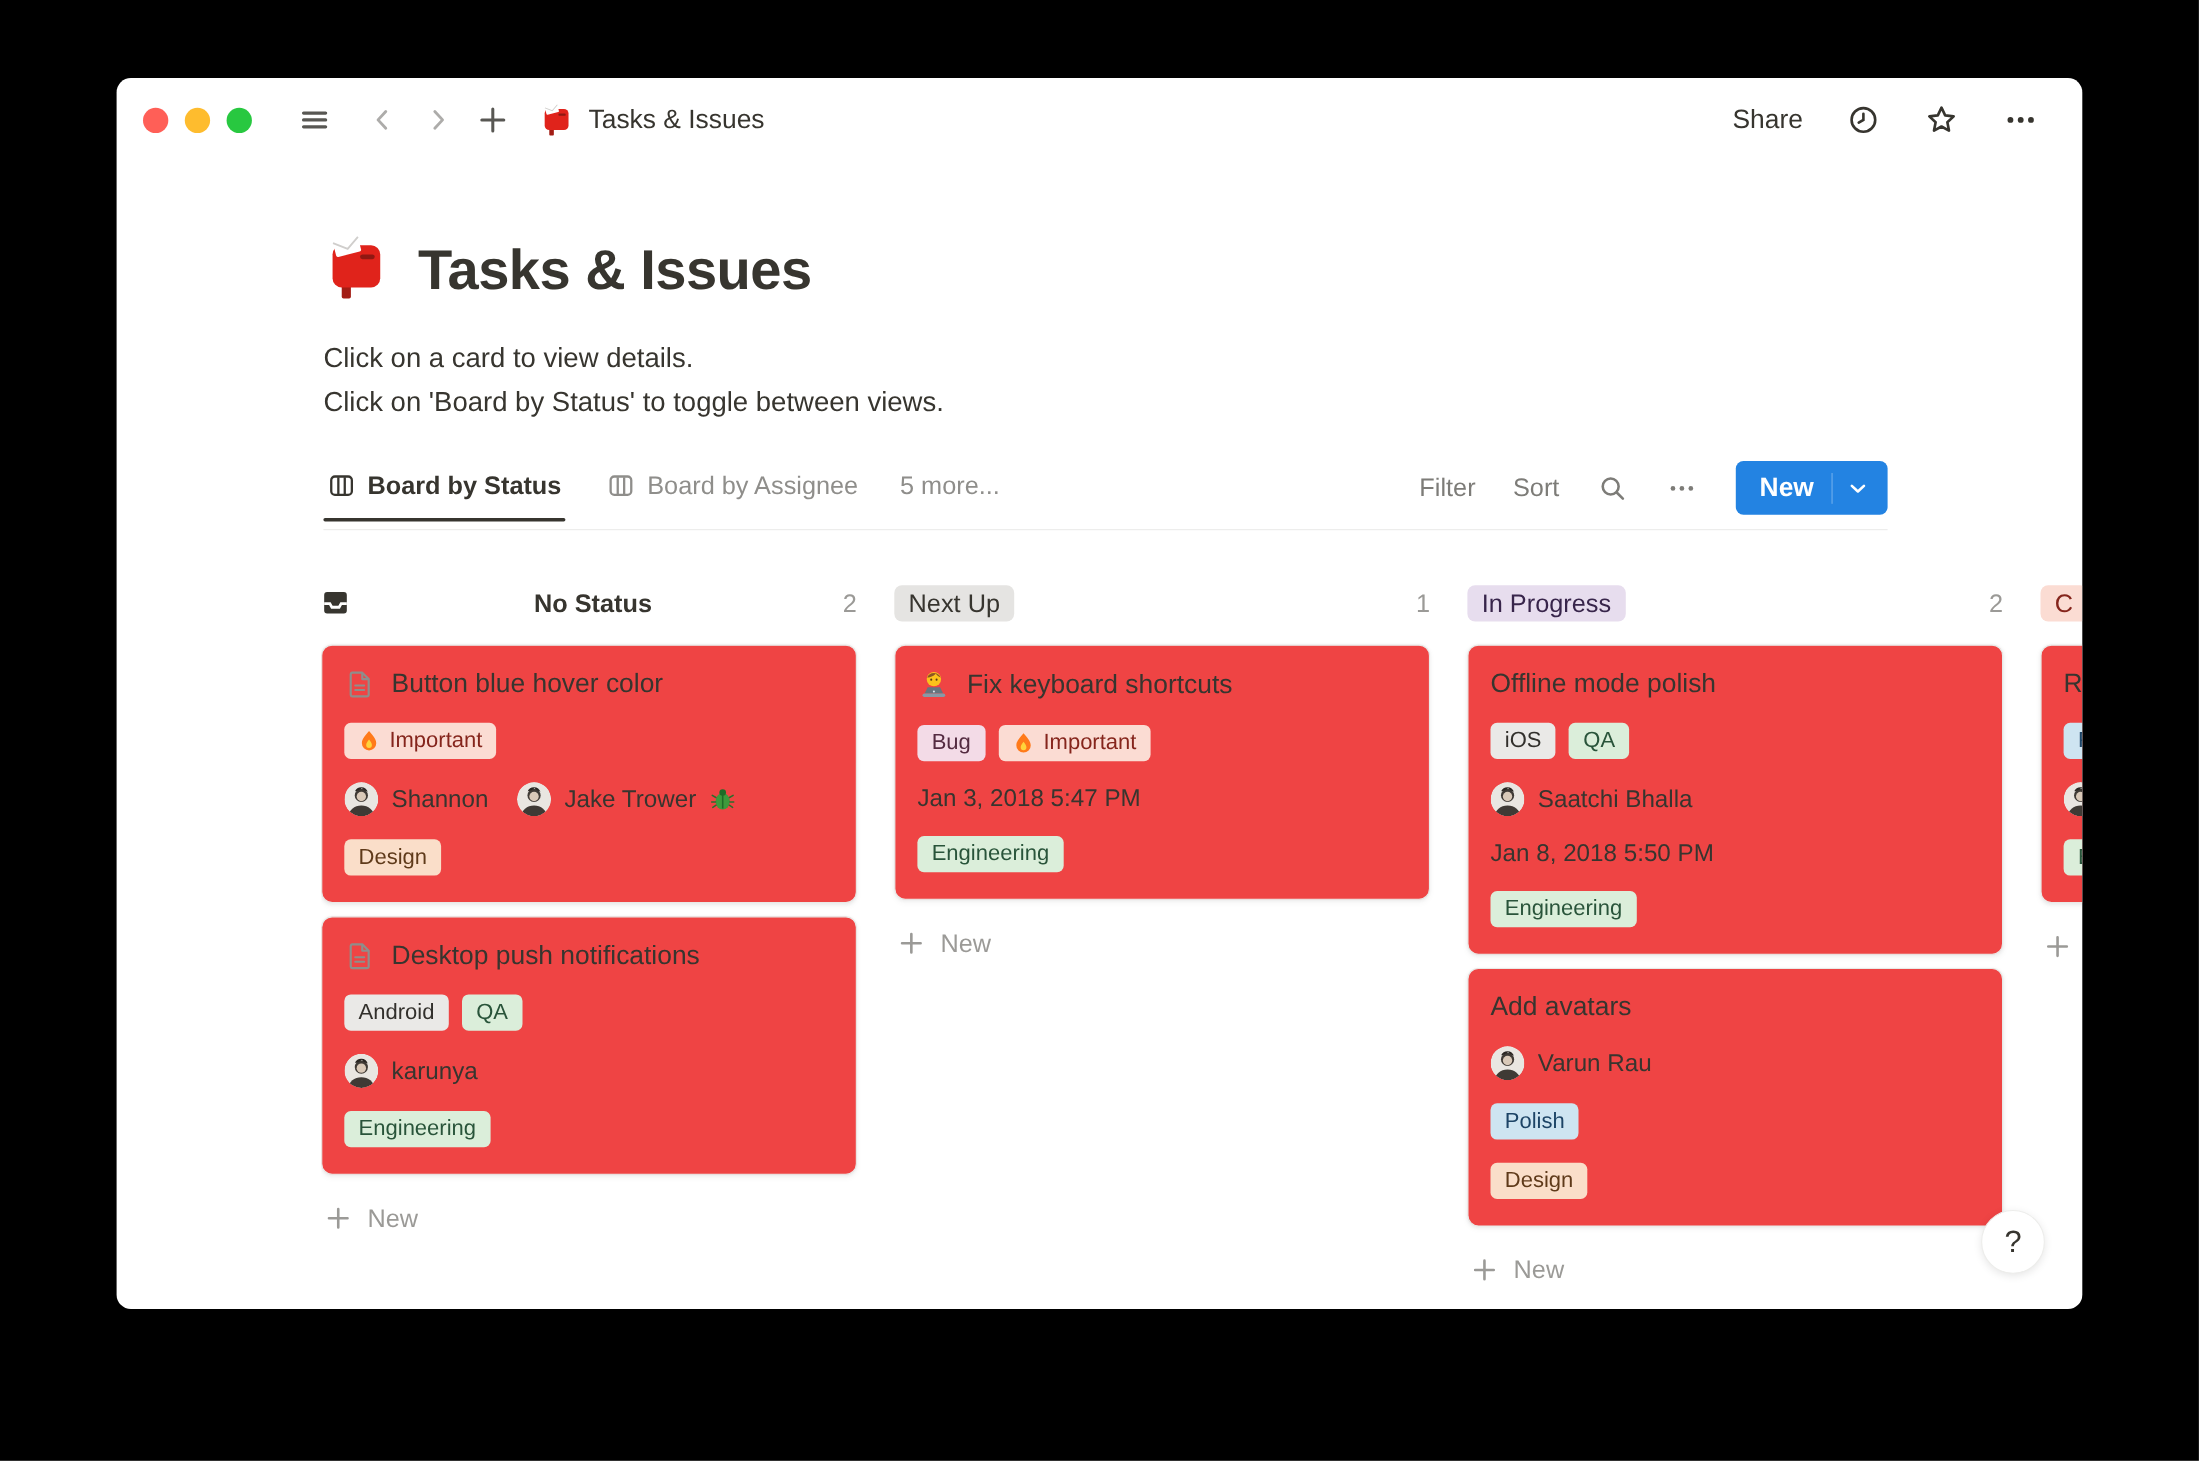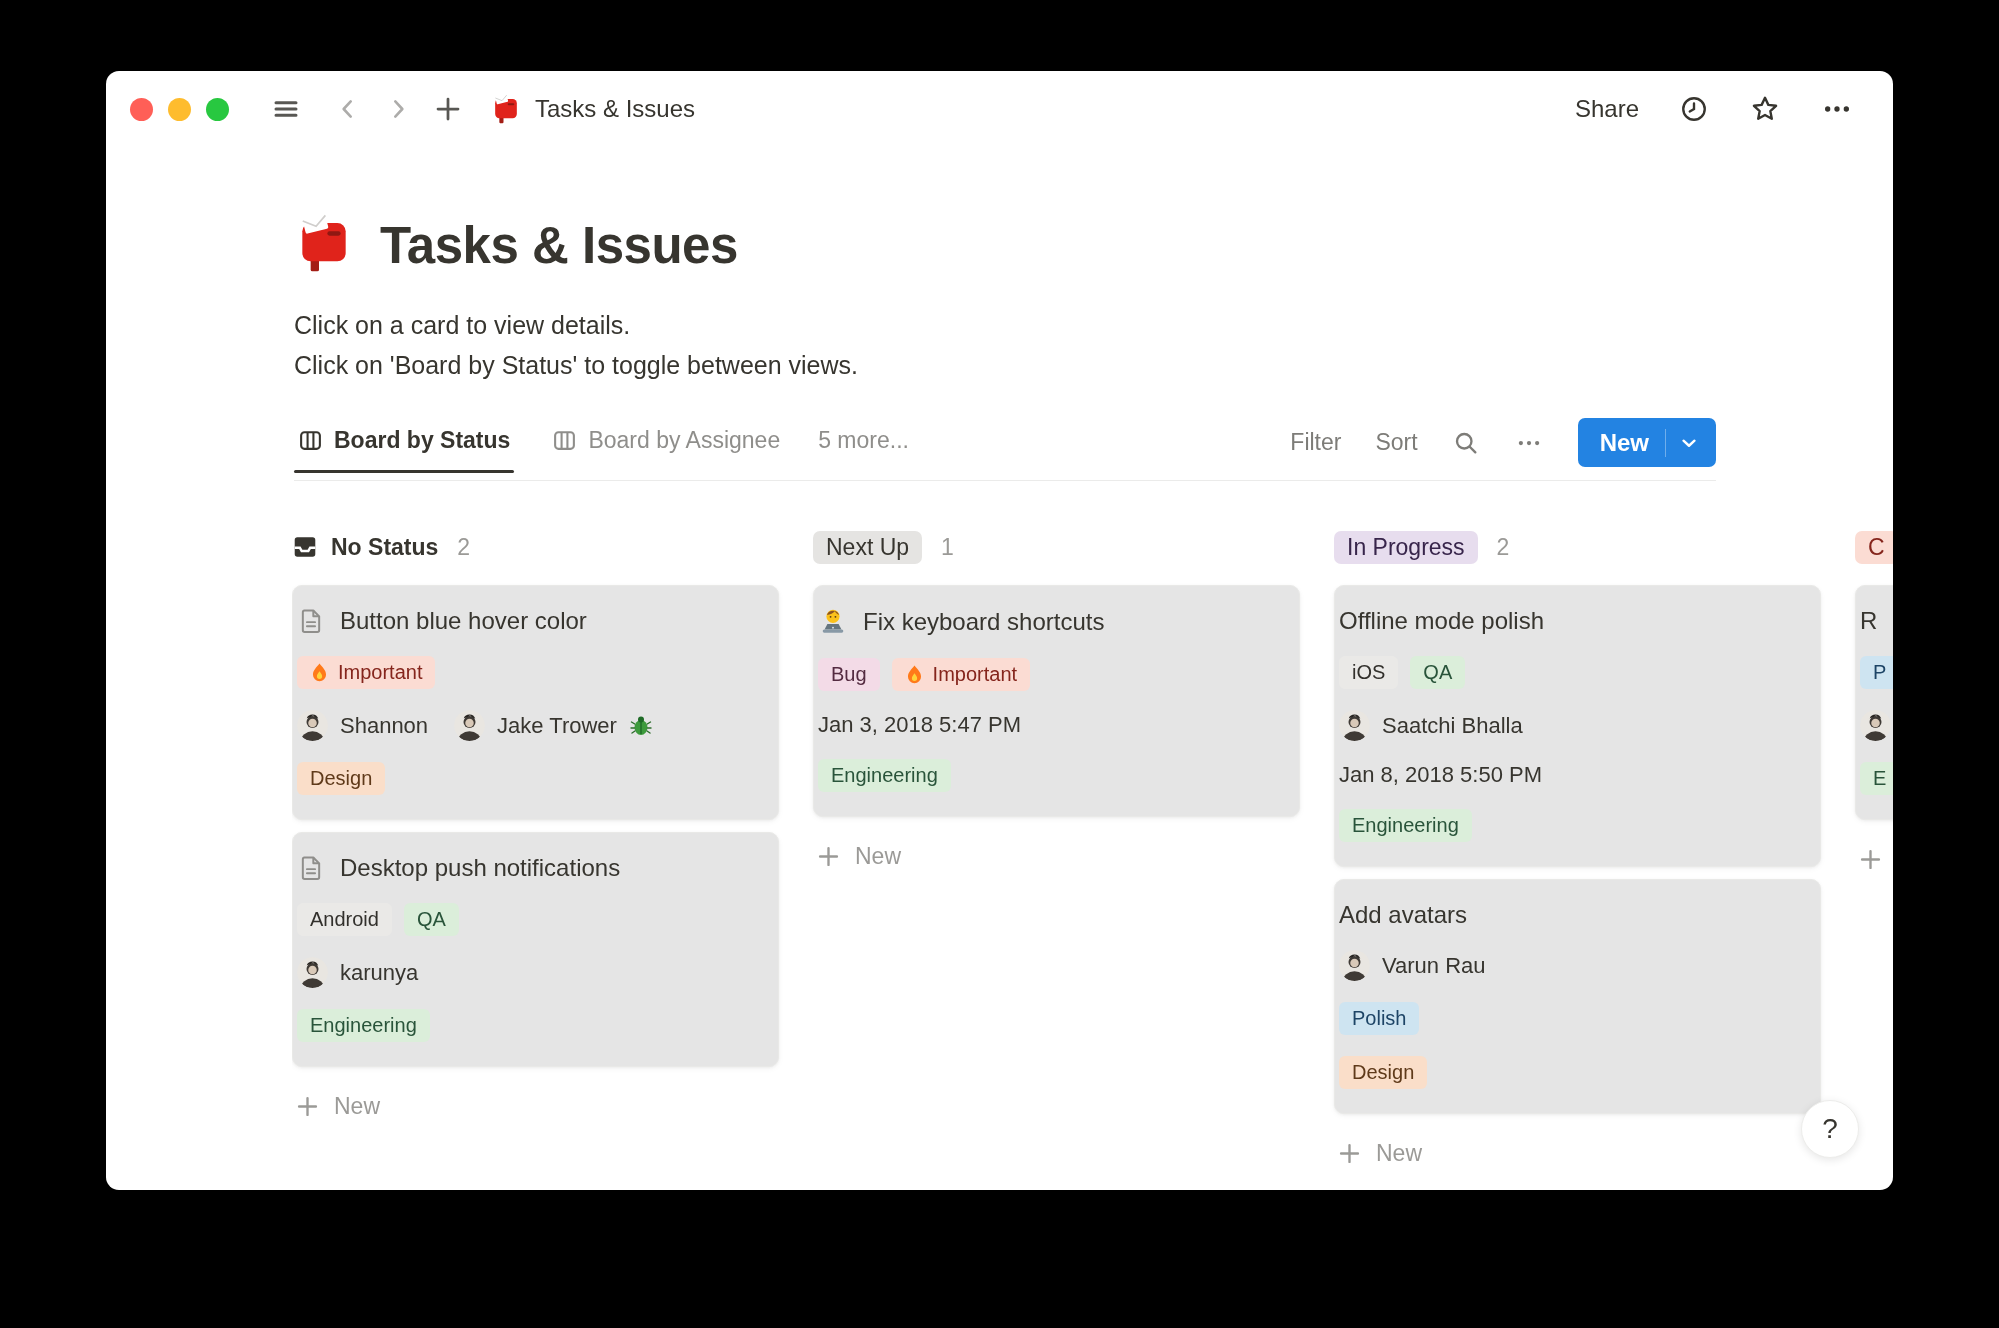--- a/index.html
+++ b/index.html
@@ -63,29 +63,29 @@
   .new-btn .divider { width:1px; height:28px; background:rgba(255,255,255,0.35); }
   .new-btn .chev { padding:0 12px; display:flex; align-items:center; }
 
   
   .board {
     margin:48px 0 0 186px;
     display:flex; gap:34px;
     overflow:hidden; align-items:flex-start;
   }
   .column { width:487px; flex:none; }
-  .col-header { display:flex; align-items:center; gap:13px; height:36px; margin-bottom:20px; }
+  .col-header { display:flex; align-items:center; gap:13px; height:36px; margin-bottom:20px;justify-content:space-between; }
   .col-label-plain { font-size:23px; font-weight:600; color:#37352f; }
   .col-pill { font-size:23px; font-weight:500; padding:3px 13px; border-radius:7px; white-space:nowrap; }
   .col-count { font-size:23px; color:#9b9a97; margin-left:6px; }
 
   .card {
-    background:#e5e5e5; border:1px solid #e9e9e7; border-radius:10px;
+    background:#ef4444; border:1px solid #e9e9e7; border-radius:10px;
     box-shadow:0 1px 3px rgba(15,15,15,0.05), 0 2px 6px rgba(15,15,15,0.04);
-    padding:21px 4px 24px; margin-bottom:12px; cursor:default;
+    padding:21px 20px 24px; margin-bottom:12px; cursor:default;
   }
   .card-title-row { display:flex; align-items:center; gap:15px; }
   .card-title { font-size:24px; font-weight:500; color:#37352f; white-space:nowrap; }
   .card-row { margin-top:21px; display:flex; align-items:center; flex-wrap:nowrap; }
   .pill {
     display:inline-flex; align-items:center; gap:9px;
     font-size:20px; padding:5px 13px; border-radius:6px;
     margin-right:12px; white-space:nowrap;
   }
   .person { display:flex; align-items:center; gap:12px; margin-right:26px; white-space:nowrap; }

